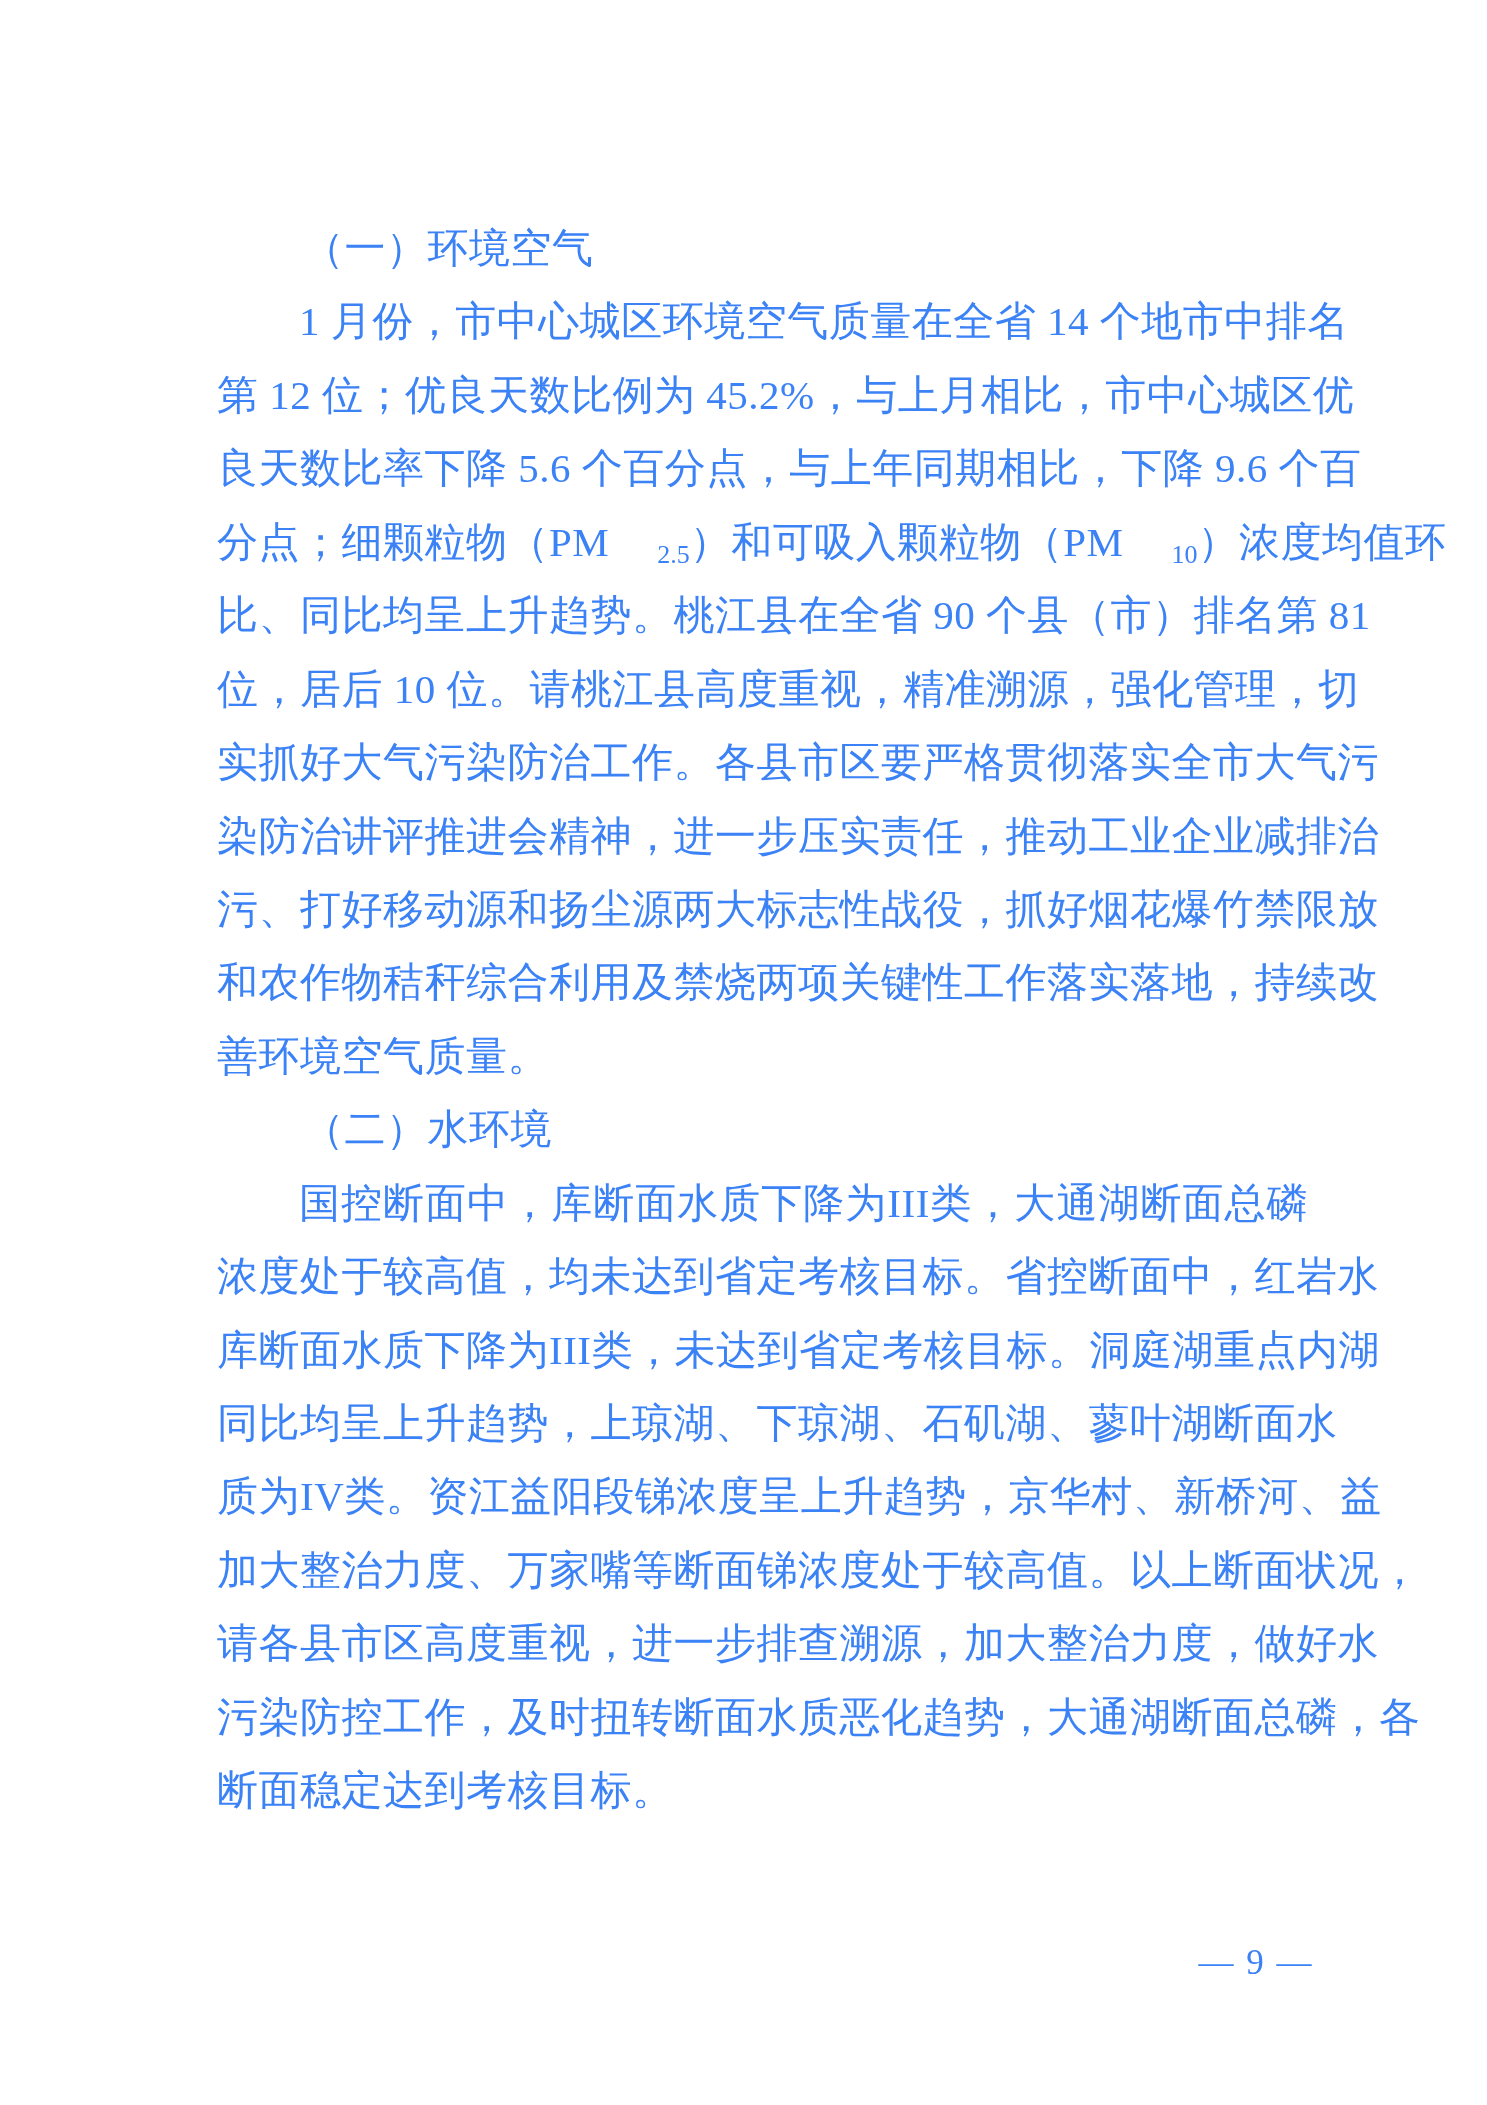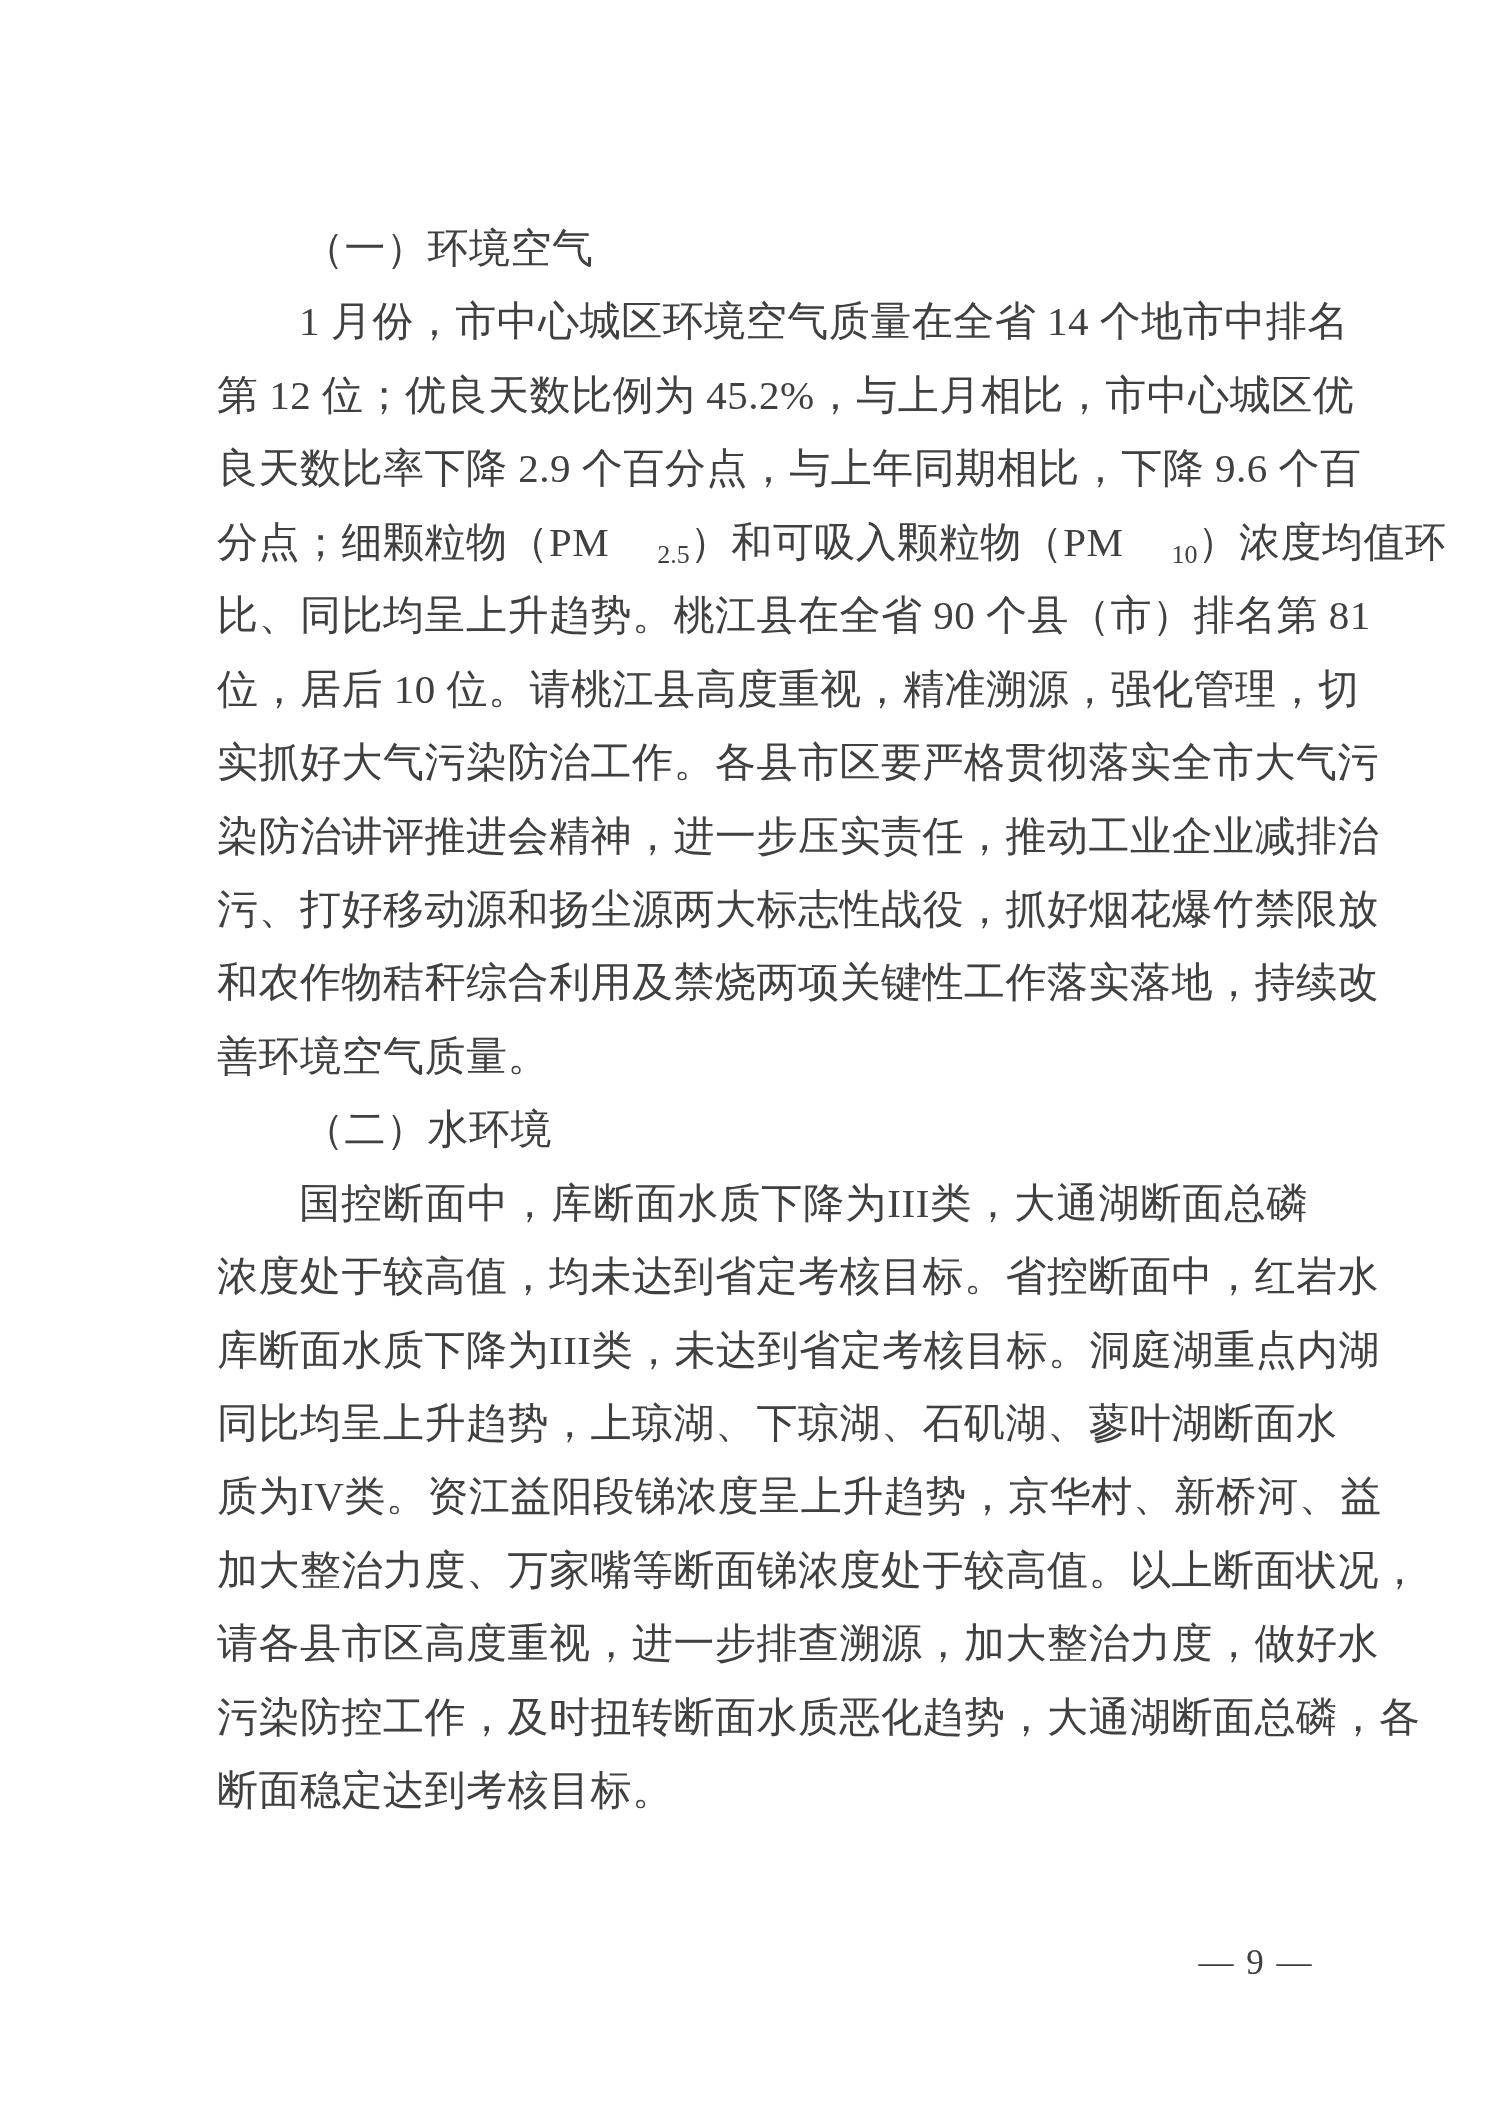--- a/index.html
+++ b/index.html
@@ -7,21 +7,21 @@
     padding: 0;
     background: #e8e8e8;
   }
   .page {
     position: relative;
     width: 1487px;
     height: 2105px;
     background: #ffffff;
     overflow: hidden;
     font-family: "Liberation Serif", "DejaVu Serif", serif;
-    color: #404040;
+    color: #3b82f6;
   }
   .doc {
     position: absolute;
     left: 217px;
     top: 212px;
     width: 1091px;
   }
   .line {
     font-size: 41px;
     line-height: 73.45px;
@@ -66,21 +66,21 @@
   }
 </style>
 </head>
 <body>
 
 <div class="page">
   <div class="doc">
       <div class="line heading-line">（一）环境空气</div>
       <div class="line para-first">1 月份，市中心城区环境空气质量在全省 14 个地市中排名</div>
       <div class="line">第 12 位；优良天数比例为 45.2%，与上月相比，市中心城区优</div>
-      <div class="line">良天数比率下降 2.9 个百分点，与上年同期相比，下降 9.6 个百</div>
+      <div class="line">良天数比率下降 5.6 个百分点，与上年同期相比，下降 9.6 个百</div>
       <div class="line">分点；细颗粒物（PM<sub>2.5</sub>）和可吸入颗粒物（PM<sub>10</sub>）浓度均值环</div>
       <div class="line">比、同比均呈上升趋势。桃江县在全省 90 个县（市）排名第 81</div>
       <div class="line">位，居后 10 位。请桃江县高度重视，精准溯源，强化管理，切</div>
       <div class="line">实抓好大气污染防治工作。各县市区要严格贯彻落实全市大气污</div>
       <div class="line">染防治讲评推进会精神，进一步压实责任，推动工业企业减排治</div>
       <div class="line">污、打好移动源和扬尘源两大标志性战役，抓好烟花爆竹禁限放</div>
       <div class="line">和农作物秸秆综合利用及禁烧两项关键性工作落实落地，持续改</div>
       <div class="line para-last">善环境空气质量。</div>
       <div class="line heading-line">（二）水环境</div>
       <div class="line para-first">国控断面中，库断面水质下降为III类，大通湖断面总磷</div>

